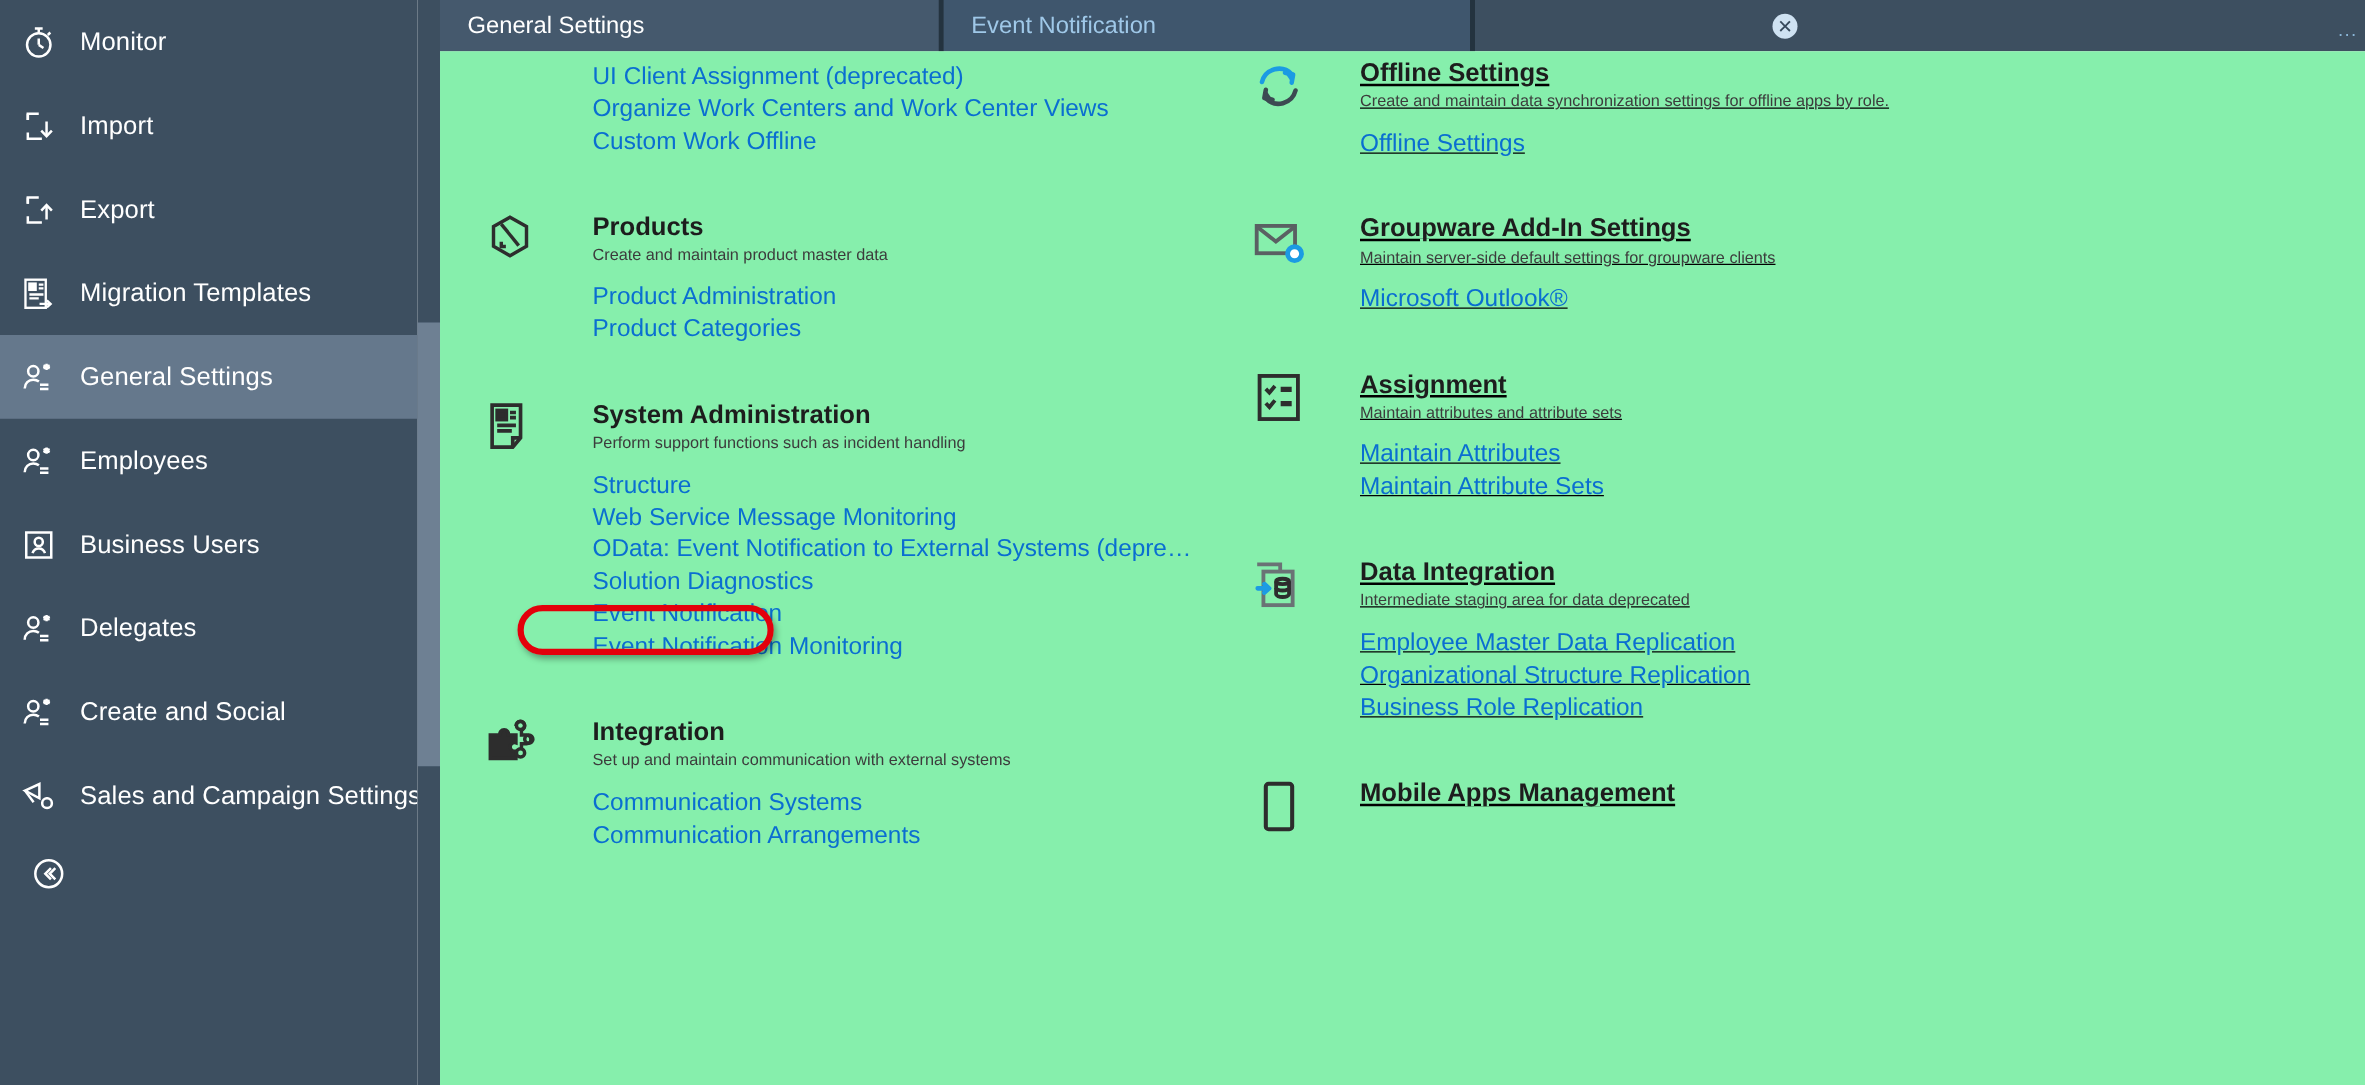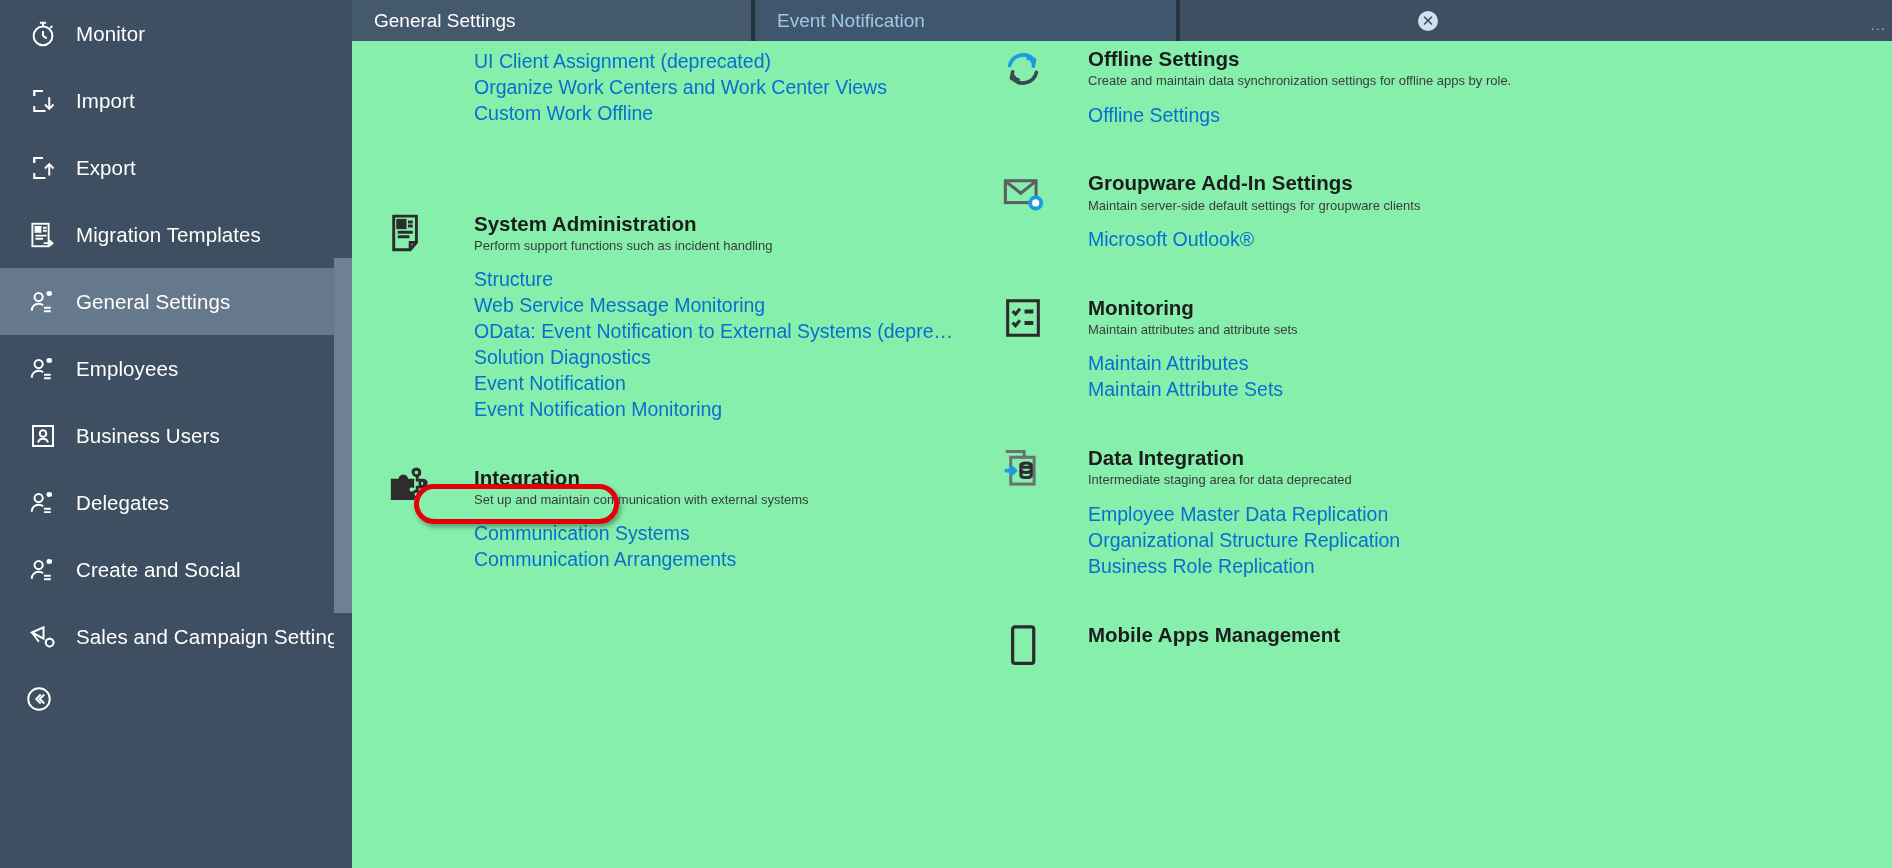--- a/index.html
+++ b/index.html
@@ -18,21 +18,21 @@
   
   .sidebar {
     position:absolute; left:0; top:0;
     width:334px; height:868px;
     background:#3d4f60;
     overflow:hidden;
   }
   .side-item {
     display:flex; align-items:center;
     height:67px;
-    padding-left:20px;
+    padding-left:8px;
     color:#ffffff;
     cursor:pointer;
   }
   .side-item.active { background:#65788c; }
   .side-ico {
     width:46px; min-width:46px;
     display:flex; align-items:center; justify-content:center;
     color:#ffffff;
   }
   .side-label {
@@ -120,21 +120,21 @@
     background:#86efac;
     overflow:hidden;
   }
   .cols {
     position:relative;
     display:flex;
     padding-top:0;
   }
   .col { position:relative; }
   .col-left  { width:600px; padding-left:34px; }
-  .col-right { width:900px; padding-left:48px; }
+  .col-right { width:900px; padding-left:48px;text-decoration:underline; }
 
   .group { position:relative; }
   .g-ico {
     position:absolute; left:0; top:0;
     width:60px; height:58px;
     display:flex; align-items:flex-start; justify-content:flex-start;
     color:#2d2d2d;
   }
   .g-body { padding-left:88px; }
   .g-title {
@@ -350,20 +350,37 @@
             <div class="links" style="margin-top:0">
               <a class="link">UI Client Assignment (deprecated)</a>
               <a class="link">Organize Work Centers and Work Center Views</a>
               <a class="link">Custom Work Offline</a>
             </div>
           </div>
         </div>
 
         <div class="spacer-lg"></div>
 
+        <div class="group">
+          <div class="g-ico">
+            <svg width="44" height="44" viewBox="0 0 24 24" fill="none" stroke="#2d2d2d" stroke-width="1.5">
+              <path d="M12 2.6l7.2 4.1v8.6L12 19.4 4.8 15.3V6.7L12 2.6z"></path>
+              <path d="M8.2 5.6l7.6 9.4"></path>
+              <path d="M8.2 13.3v2.1h2"></path>
+            </svg>
+          </div>
+          <div class="g-body">
+            <div class="g-title">Products</div>
+            <div class="g-desc">Create and maintain product master data</div>
+            <div class="links">
+              <a class="link">Product Administration</a>
+              <a class="link">Product Categories</a>
+            </div>
+          </div>
+        </div>
 
         <div class="spacer-lg"></div>
 
         <div class="group">
           <div class="g-ico">
             <svg width="44" height="44" viewBox="0 0 24 24" fill="none" stroke="#2d2d2d" stroke-width="1.6">
               <path d="M4.2 2.8h12.4v14.3l-3.4 4H4.2V2.8z"></path>
               <rect x="6.4" y="5.1" width="4" height="4" fill="#2d2d2d"></rect>
               <path d="M12 6h2.6M12 8.2h2.6M6.4 11.6h8.2M6.4 14h6.4"></path>
               <path d="M13.2 21.1v-4h3.4"></path>
@@ -451,21 +468,21 @@
         <div class="group">
           <div class="g-ico">
             <svg width="46" height="46" viewBox="0 0 24 24" fill="none" stroke="#2d2d2d" stroke-width="1.6">
               <rect x="4" y="3" width="16" height="18"></rect>
               <path d="M6.6 8.4l1.5 1.6 2.3-2.8"></path>
               <path d="M6.6 14.4l1.5 1.6 2.3-2.8"></path>
               <path d="M12.8 8.6h4.6M12.8 14.6h4.6" stroke-width="2.2"></path>
             </svg>
           </div>
           <div class="g-body">
-            <div class="g-title">Monitoring</div>
+            <div class="g-title">Assignment</div>
             <div class="g-desc">Maintain attributes and attribute sets</div>
             <div class="links">
               <a class="link">Maintain Attributes</a>
               <a class="link">Maintain Attribute Sets</a>
             </div>
           </div>
         </div>
 
         <div class="spacer-lg"></div>
 

